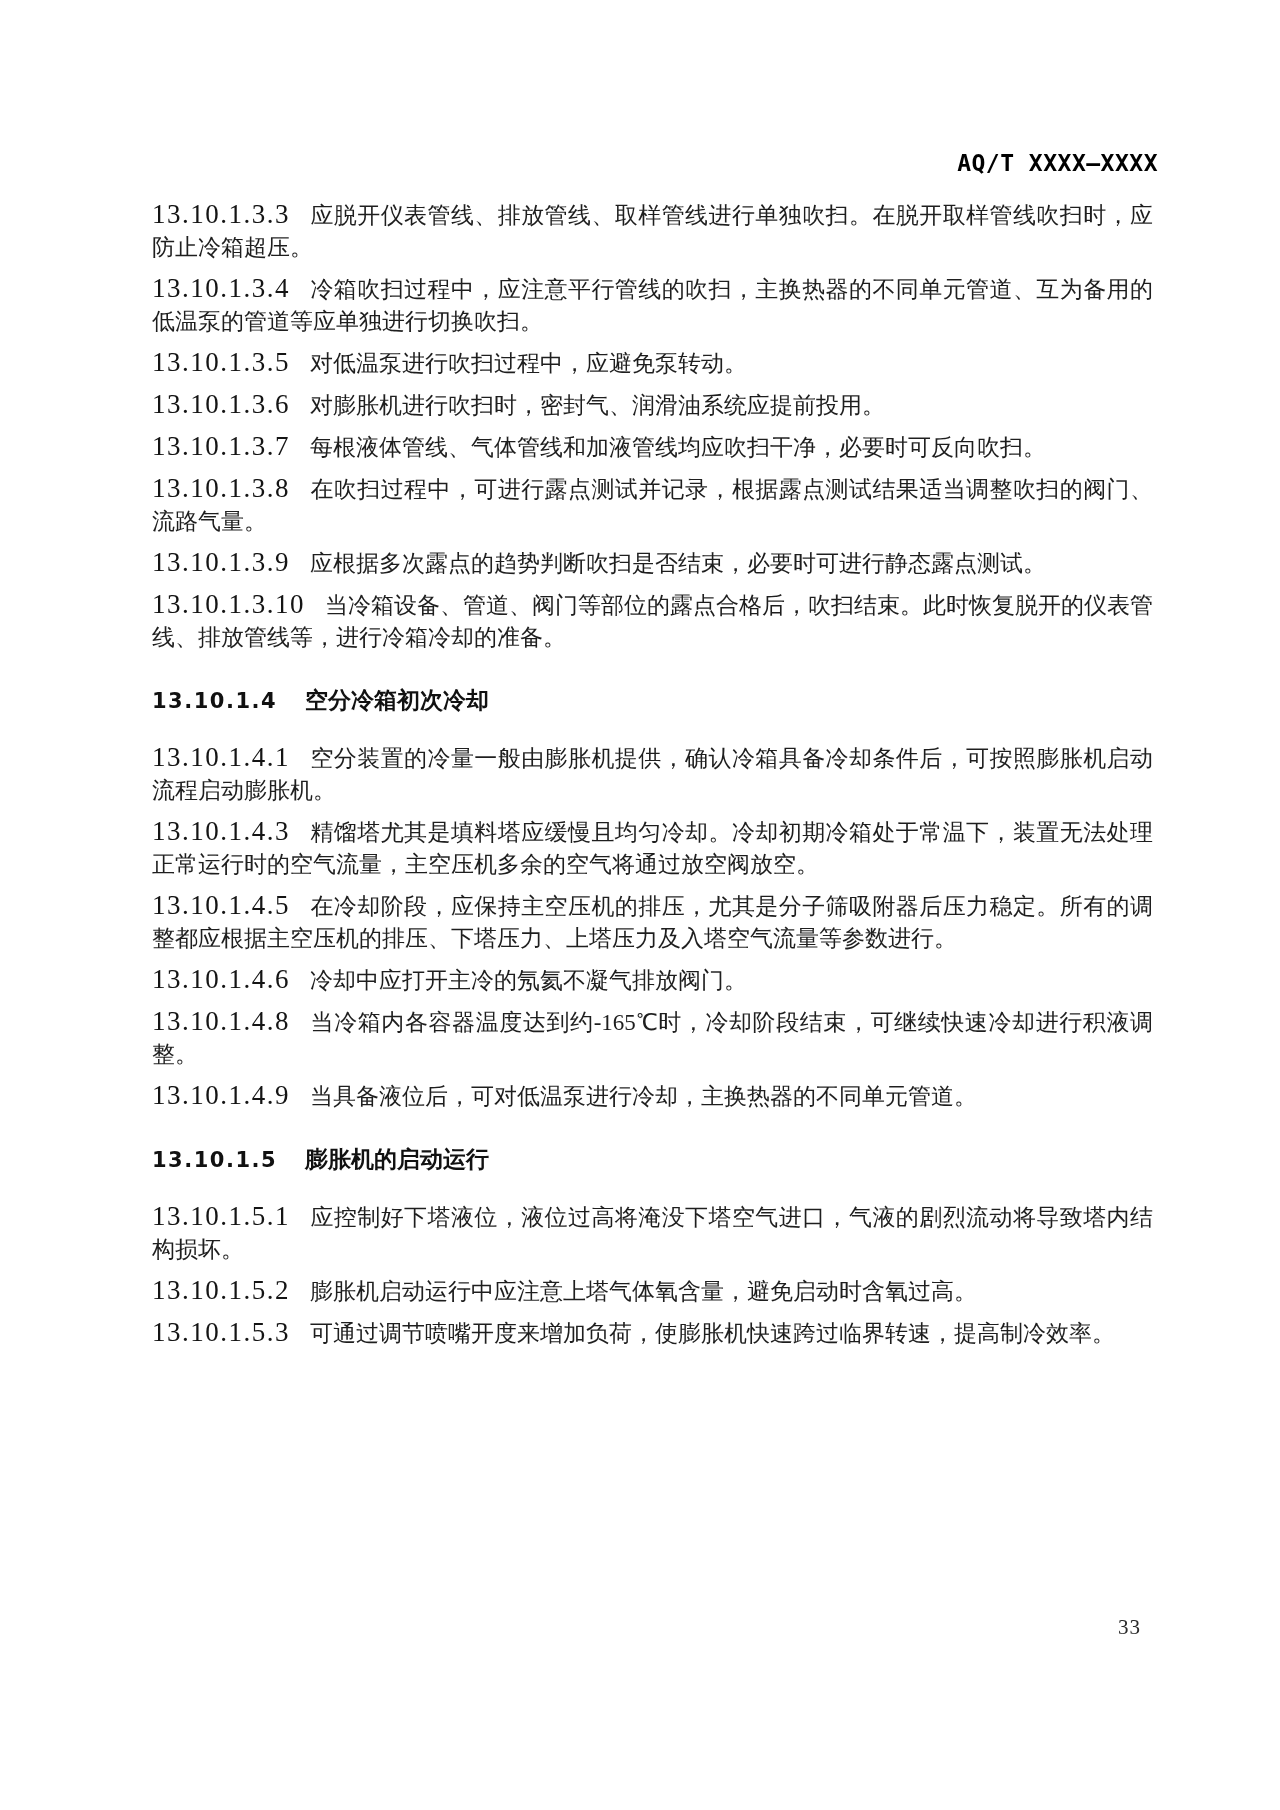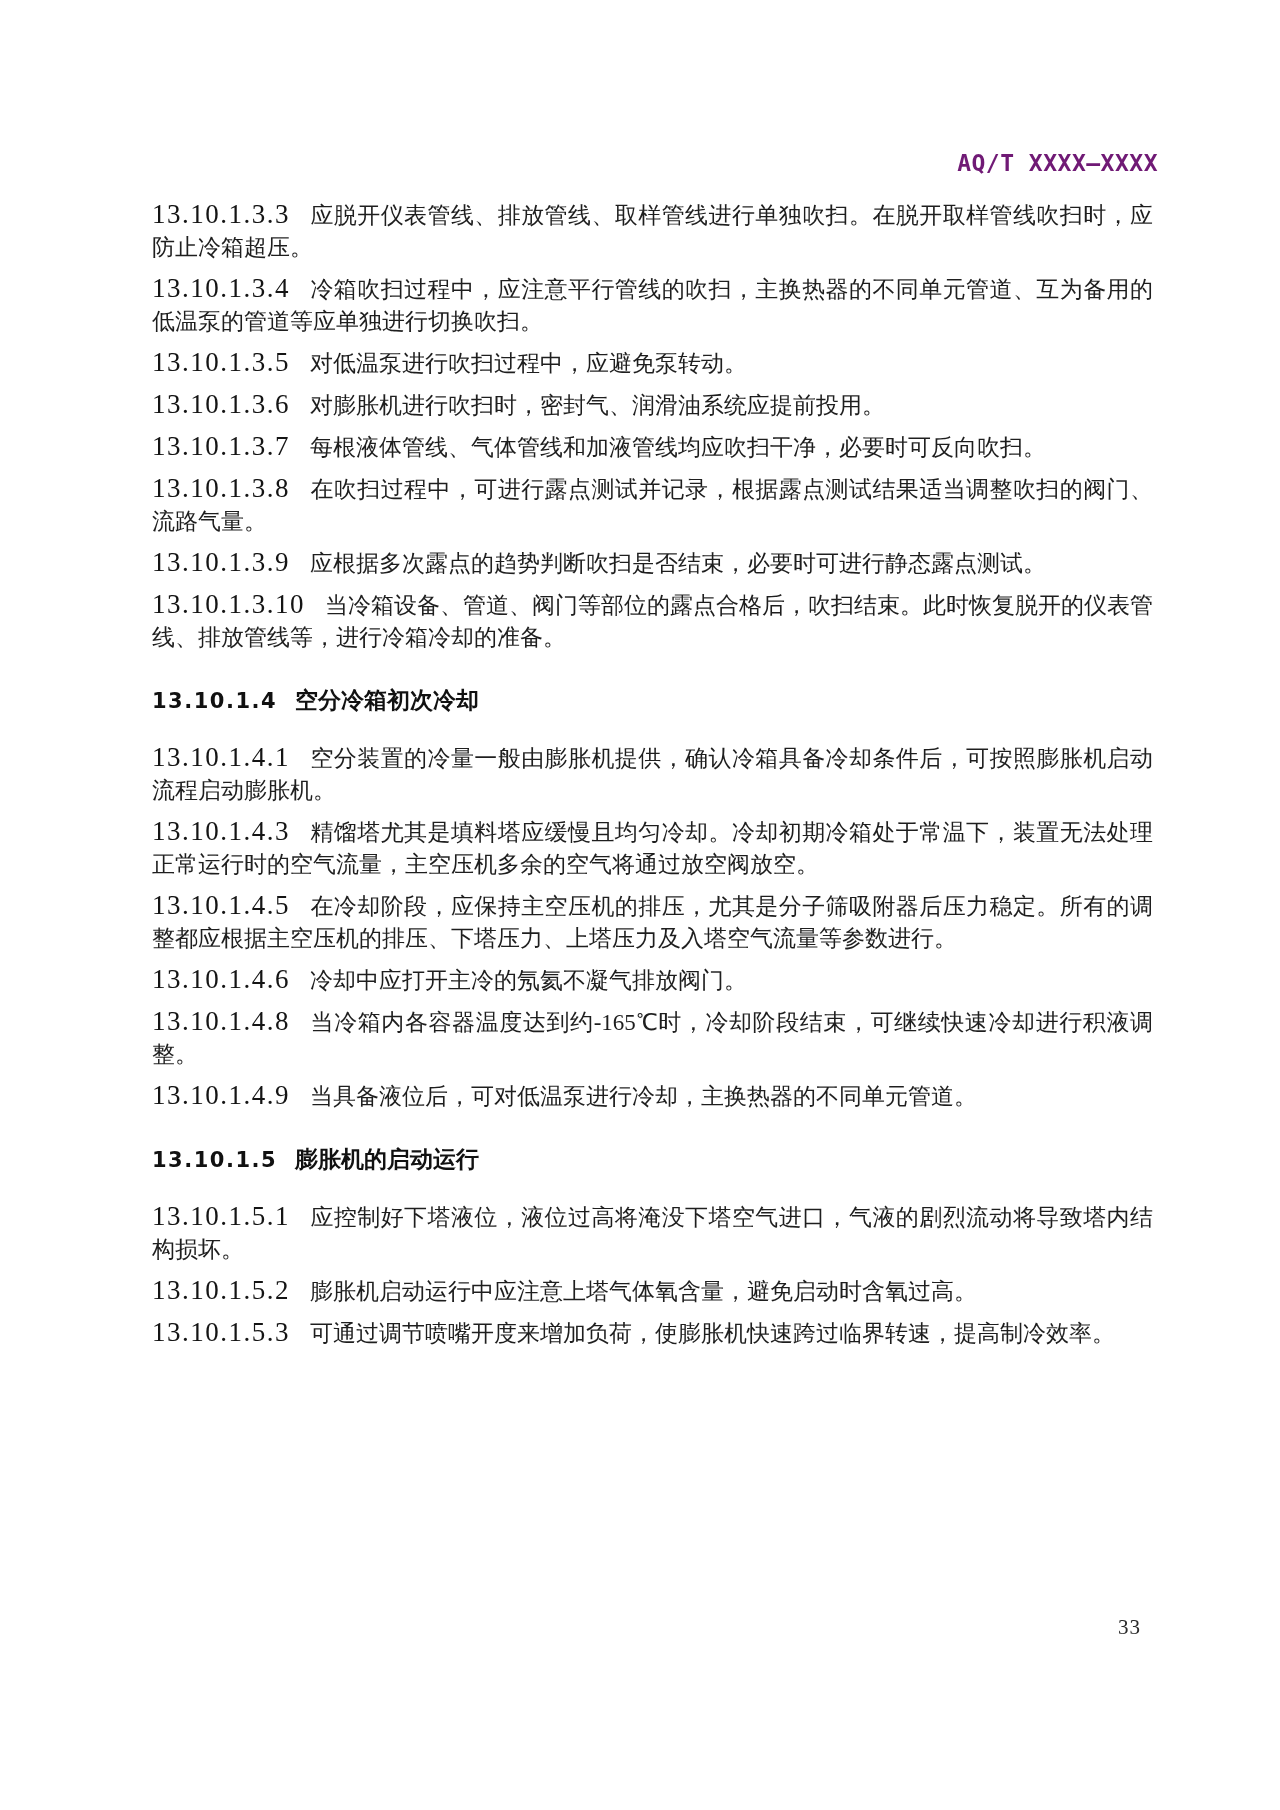--- a/index.html
+++ b/index.html
@@ -19,21 +19,21 @@
     background: #ffffff;
   }
   .page-header {
     position: absolute;
     top: 150px;
     right: 122px;
     font-family: "DejaVu Sans Mono", monospace;
     font-weight: 600;
     font-size: 23px;
     letter-spacing: 0.5px;
-    color: #701a75;
+    color: #000000;
     white-space: nowrap;
     margin-left: 40px;
   }
   .content {
     position: absolute;
     left: 152px;
     top: 190px;
     width: 1001px;
   }
   p.clause {
@@ -57,21 +57,21 @@
     font-weight: bold;
     font-size: 23px;
     line-height: 32px;
     color: #111111;
   }
   p.heading .num {
     font-family: "DejaVu Sans", sans-serif;
     font-weight: bold;
     font-size: 21px;
     letter-spacing: 1.5px;
-    margin-right: 18px;
+    margin-right: 28px;
     white-space: nowrap;
   }
   .page-number {
     position: absolute;
     left: 1118px;
     top: 1615px;
     font-family: "Liberation Serif", serif;
     font-size: 21px;
     color: #2a2a2a;
     letter-spacing: 1px;

